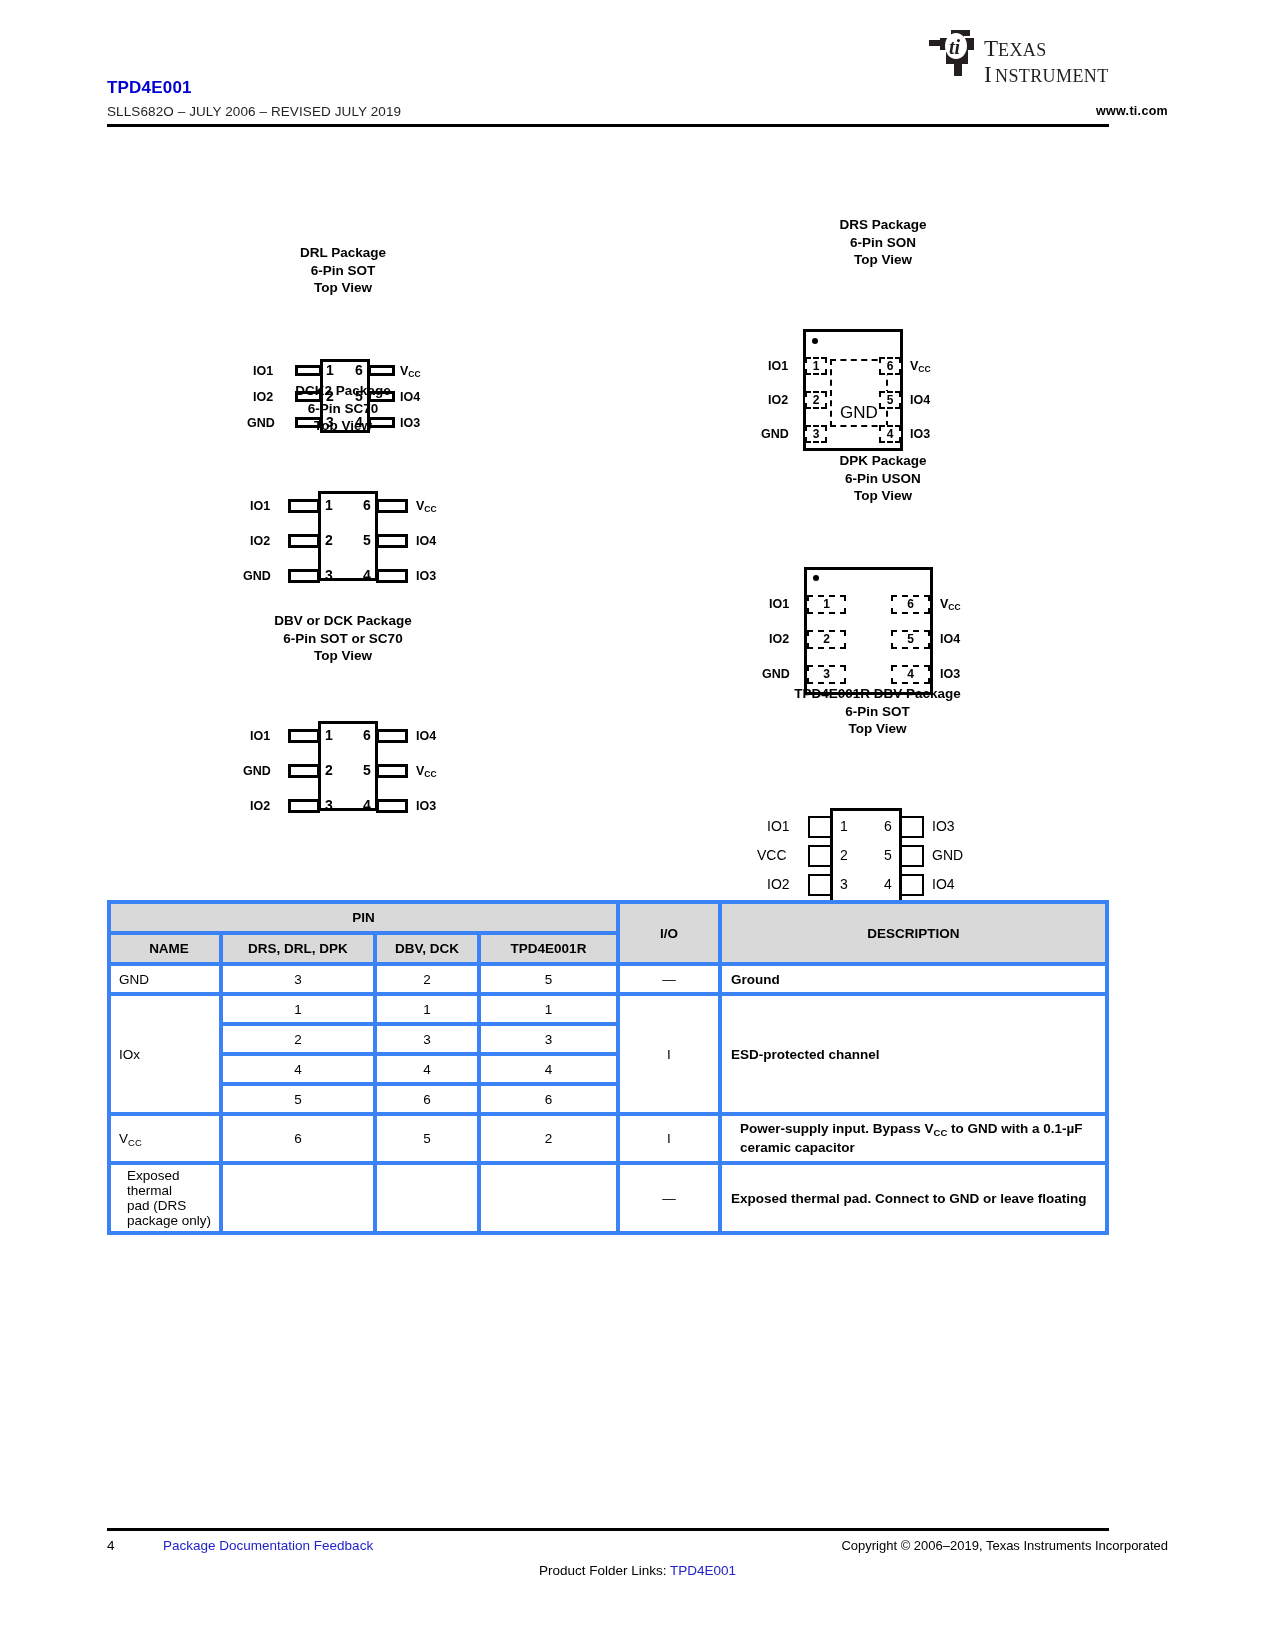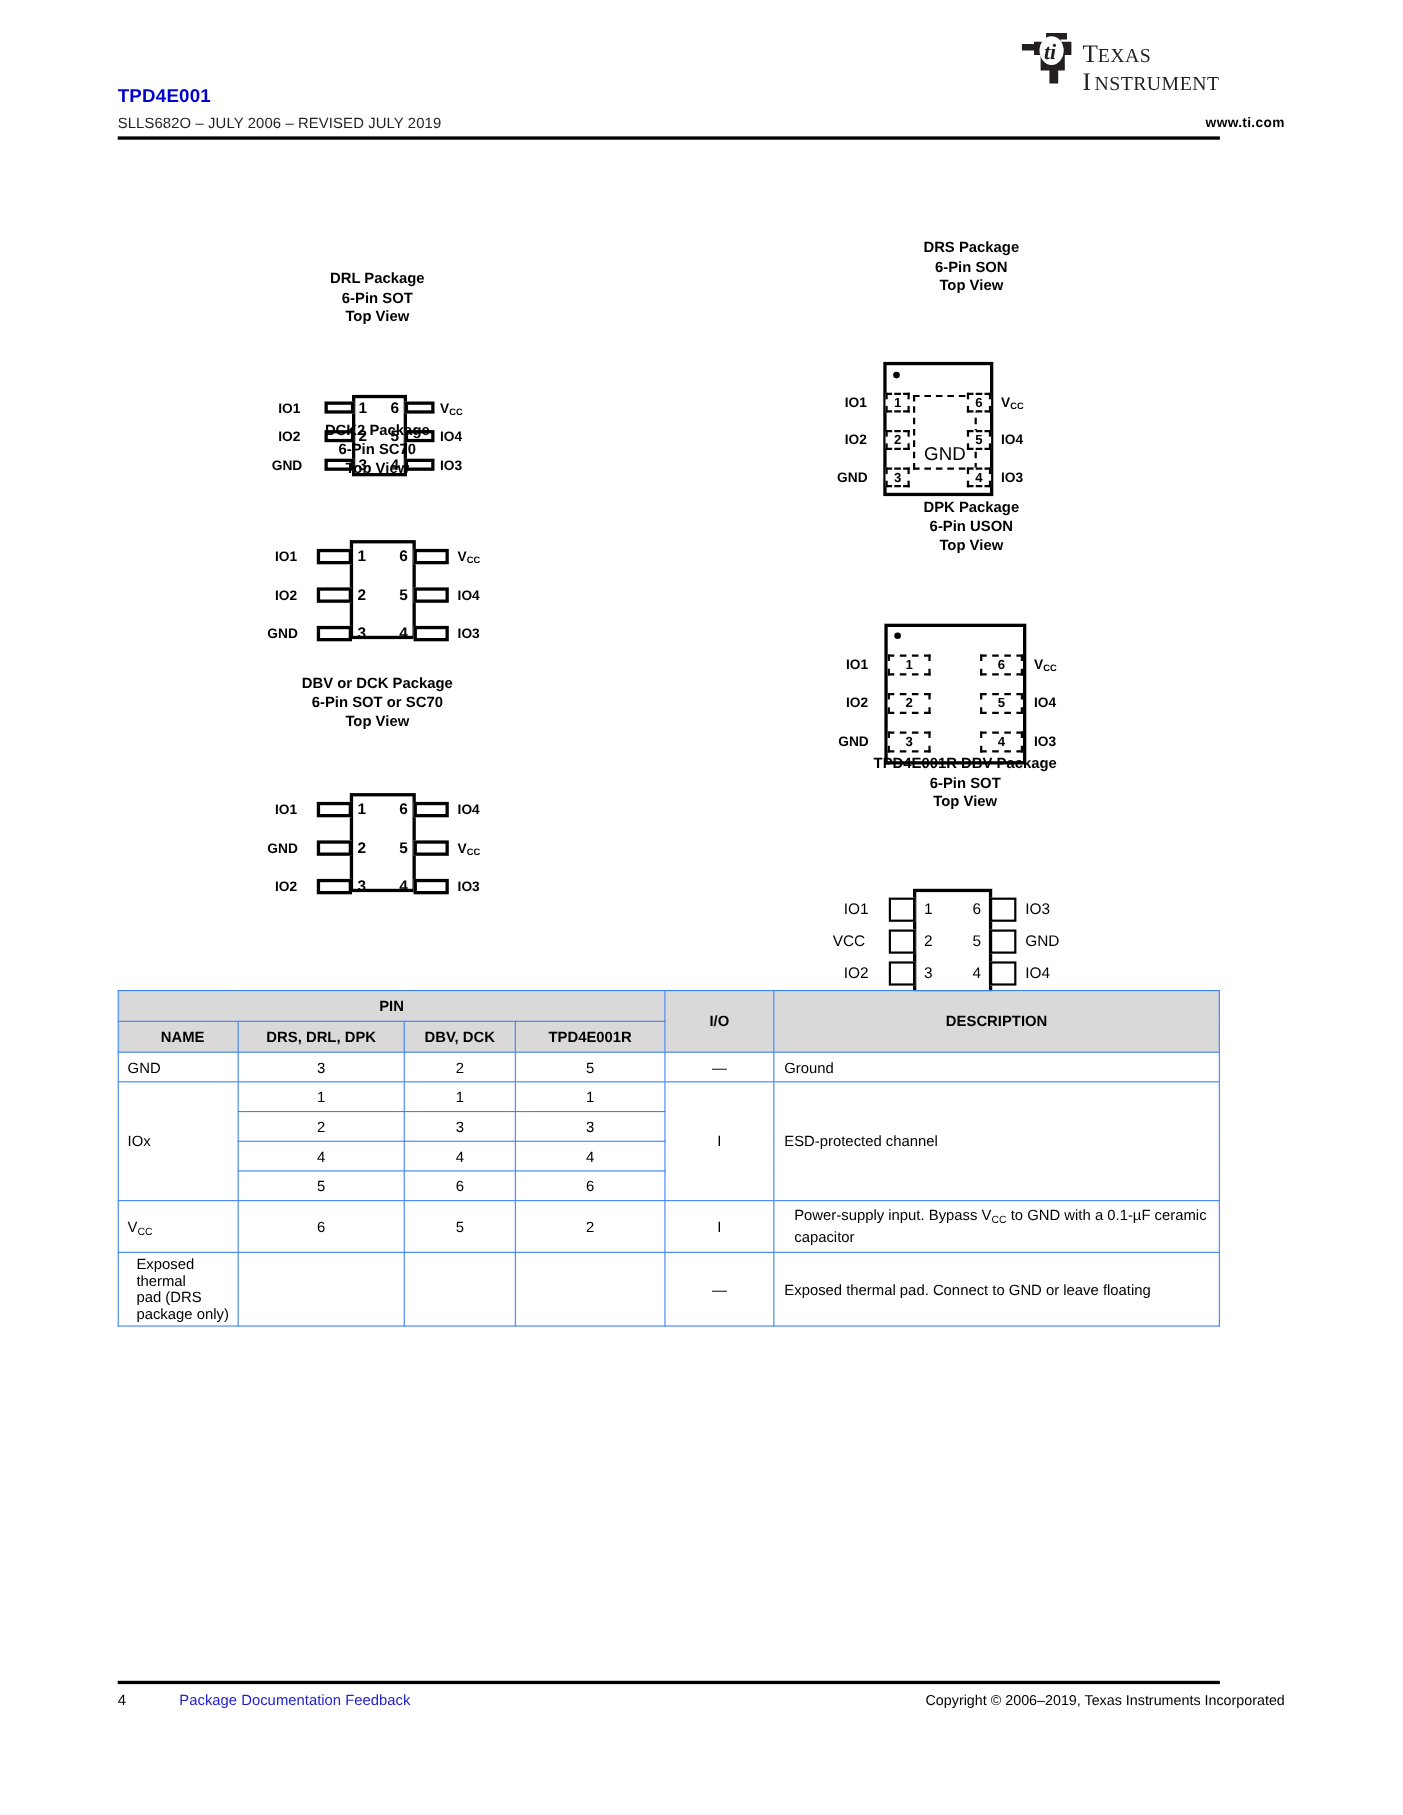--- a/index.html
+++ b/index.html
@@ -72,33 +72,33 @@
   
   .tbl-caption{
     position:absolute;left:0;top:874px;width:1275px;text-align:center;
     font-size:16px;font-weight:bold;
   }
   table.pinfn{
     position:absolute;left:107px;top:900px;width:1002px;
     border-collapse:collapse;font-size:13.5px;
   }
   table.pinfn th, table.pinfn td{
-    border:1px solid #3b82f6;padding:0;
+    border:4px solid #3b82f6;padding:0;
   }
   table.pinfn thead th{
     background:#d9d9d9;font-weight:bold;text-align:center;
     height:27px;font-size:13.5px;
   }
   table.pinfn td{height:26px;}
   .c-name{width:100px;padding-left:8px !important;text-align:left;}
   .c-a{width:150px;text-align:center;}
   .c-b{width:100px;text-align:center;}
   .c-c{width:135px;text-align:center;}
   .c-io{width:98px;text-align:center;}
-  .c-desc{padding-left:9px !important;text-align:left;}
+  .c-desc{padding-left:9px !important;text-align:left;font-weight:bold;}
   td.nb-bot{border-bottom:none;}
   .cell-pad{padding:3px 0 3px 8px;}
   .desc-txt{padding:4px 0 4px 9px;line-height:18px;}
   sub.sm{font-size:9.5px;vertical-align:baseline;position:relative;top:3px;}
 
   
   .ftr-rule{position:absolute;left:107px;top:1528px;width:1002px;height:3px;background:#000;}
   .ftr-page{position:absolute;left:107px;top:1538px;font-size:13.5px;}
   .ftr-feedback{position:absolute;left:163px;top:1538px;font-size:13.5px;color:#2222cc;}
   .ftr-copy{position:absolute;right:107px;top:1538px;font-size:13px;}
@@ -377,14 +377,15 @@
         <td class="c-io">—</td>
         <td class="c-desc">Exposed thermal pad. Connect to GND or leave floating</td>
       </tr>
     </tbody>
   </table>
 
   <div class="ftr-rule"></div>
   <div class="ftr-page">4</div>
   <div class="ftr-feedback">Package Documentation Feedback</div>
   <div class="ftr-copy">Copyright © 2006–2019, Texas Instruments Incorporated</div>
+  <div class="ftr-links"><span>Product Folder Links: </span><a href="#">TPD4E001</a></div>
 
 </div>
 
 </body></html>

